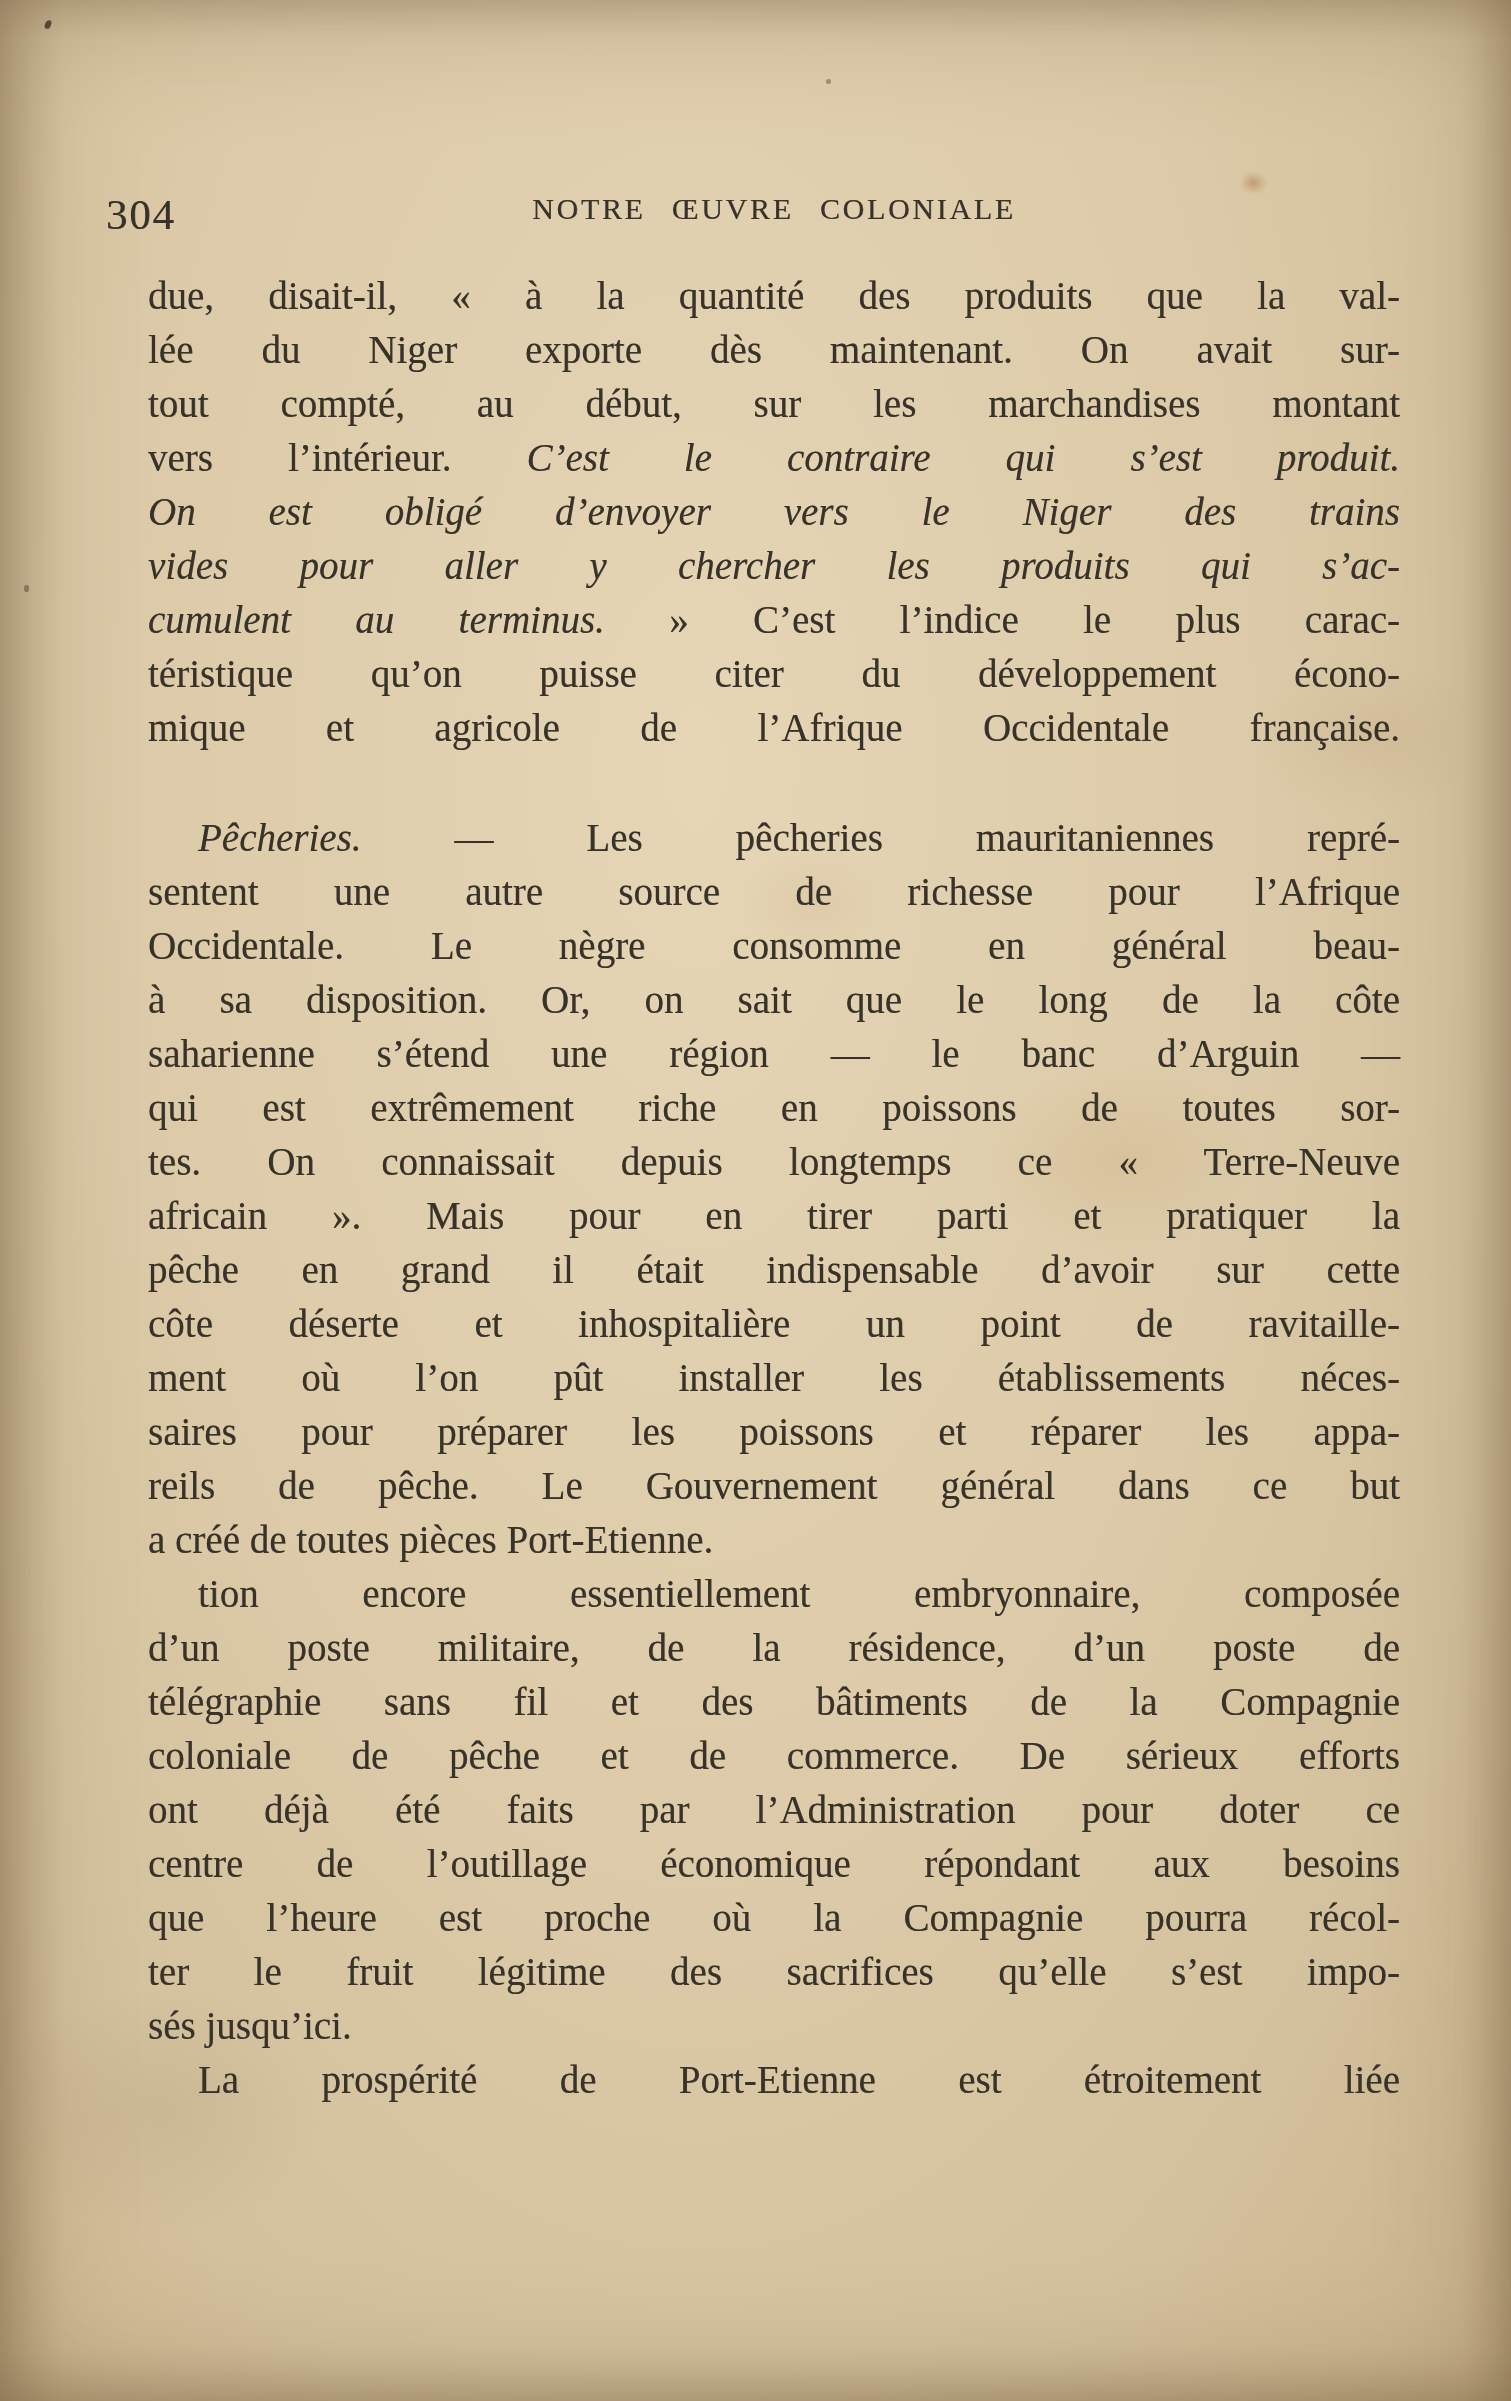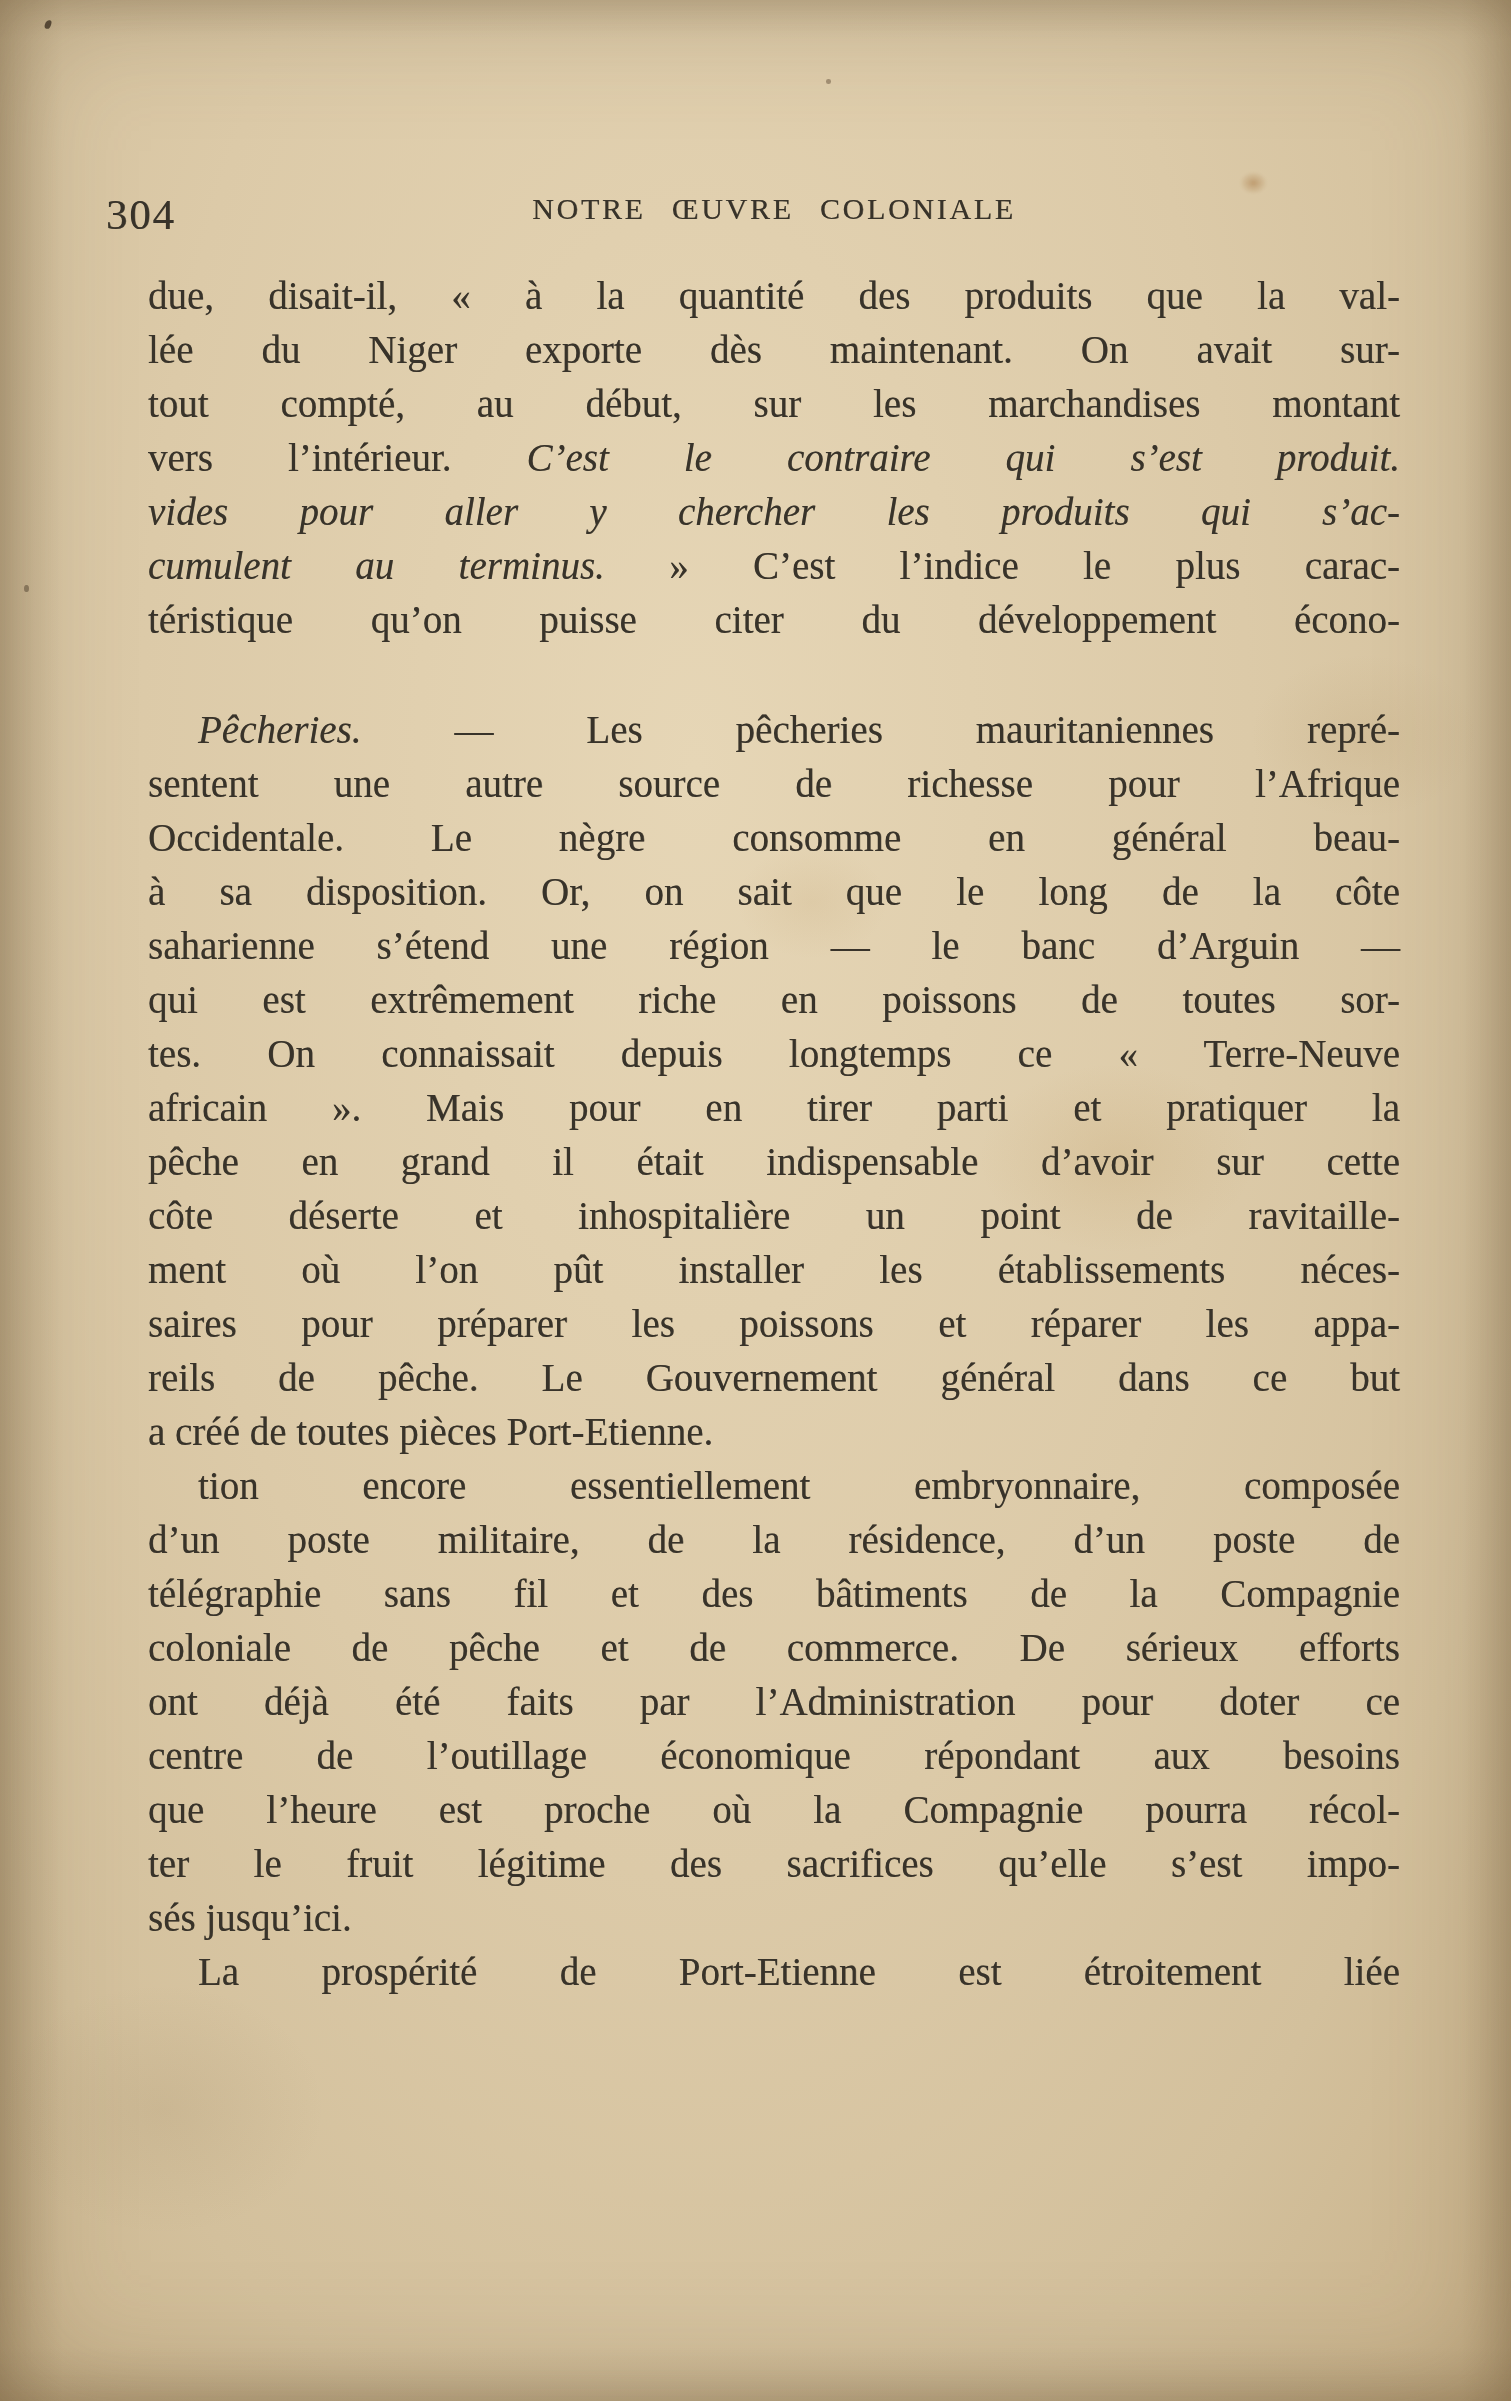--- a/index.html
+++ b/index.html
@@ -119,23 +119,25 @@
     <span class="page-number">304</span>
     <span class="running-title">NOTRE ŒUVRE COLONIALE</span>
   </div>
 
   <div class="body-text" id="body-text">
       <div class="para">
         <div class="line"><span>due, disait-il, « à la quantité des produits que la val-</span></div>
         <div class="line"><span>lée du Niger exporte dès maintenant. On avait sur-</span></div>
         <div class="line"><span>tout compté, au début, sur les marchandises montant</span></div>
         <div class="line"><span>vers l’intérieur. </span><em>C’est le contraire qui s’est produit.</em></div>
+        <div class="line"><em>On est obligé d’envoyer vers le Niger des trains</em></div>
         <div class="line"><em>vides pour aller y chercher les produits qui s’ac-</em></div>
         <div class="line"><em>cumulent au terminus.</em><span> » C’est l’indice le plus carac-</span></div>
         <div class="line"><span>téristique qu’on puisse citer du développement écono-</span></div>
+        <div class="line"><span>mique et agricole de l’Afrique Occidentale française.</span></div>
       </div>
       <div class="para indent gap">
         <div class="line"><em>Pêcheries.</em><span> — Les pêcheries mauritaniennes repré-</span></div>
         <div class="line"><span>sentent une autre source de richesse pour l’Afrique</span></div>
         <div class="line"><span>Occidentale. Le nègre consomme en général beau-</span></div>
         <div class="line"><span>à sa disposition. Or, on sait que le long de la côte</span></div>
         <div class="line"><span>saharienne s’étend une région — le banc d’Arguin —</span></div>
         <div class="line"><span>qui est extrêmement riche en poissons de toutes sor-</span></div>
         <div class="line"><span>tes. On connaissait depuis longtemps ce « Terre-Neuve</span></div>
         <div class="line"><span>africain ». Mais pour en tirer parti et pratiquer la</span></div>

